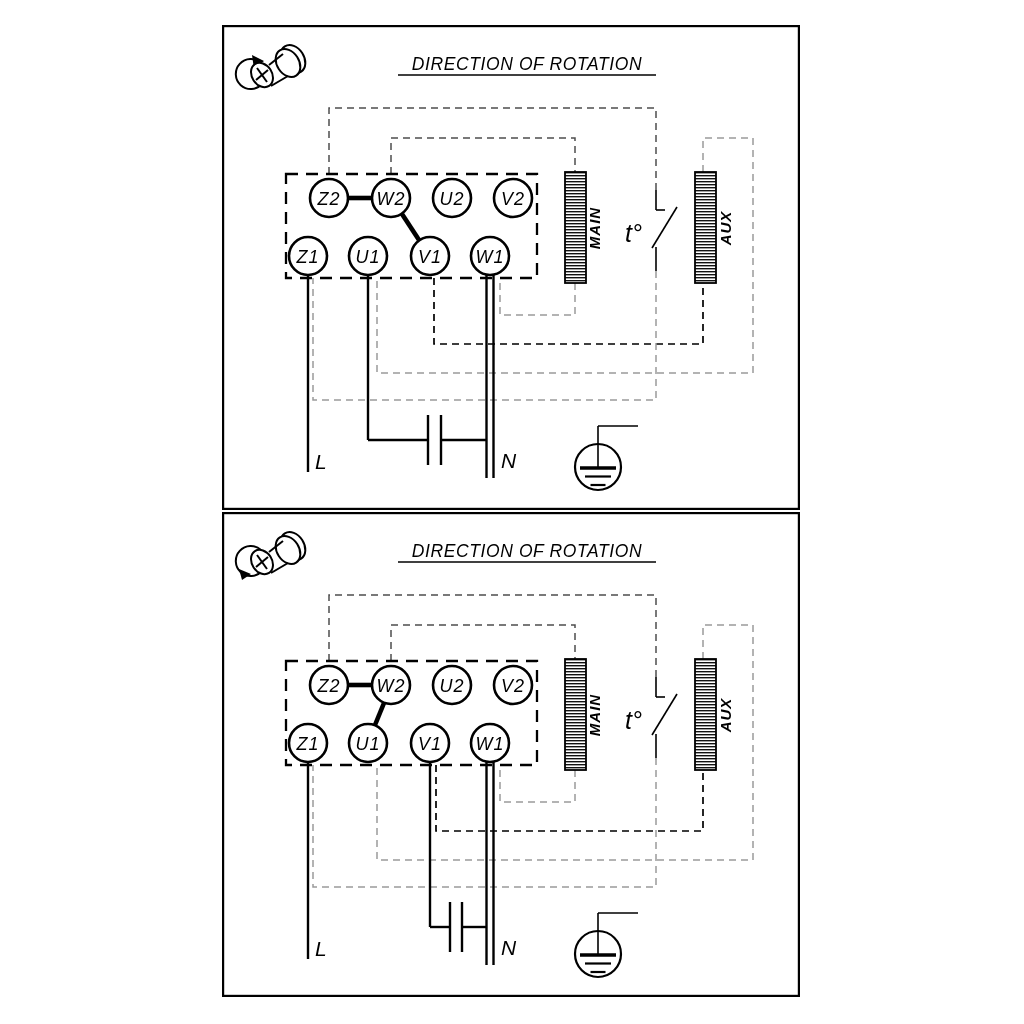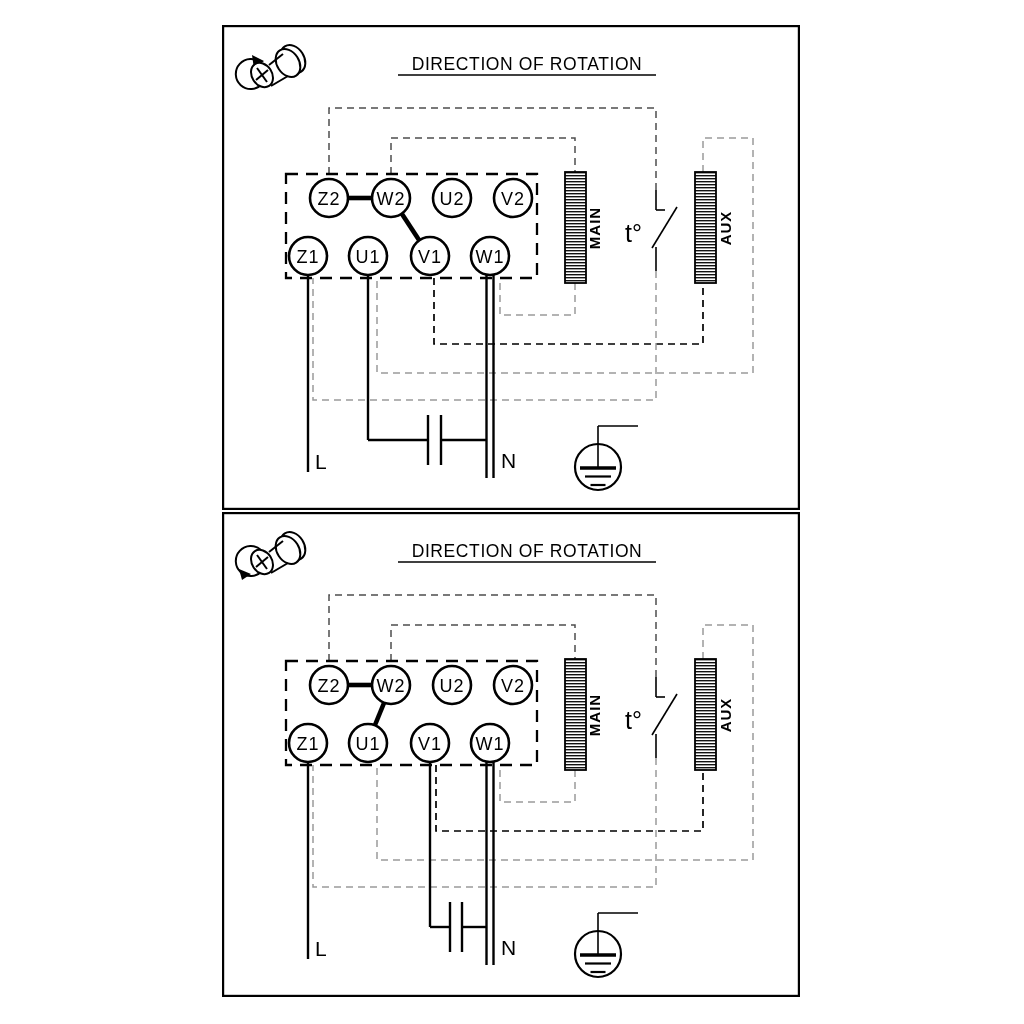--- a/index.html
+++ b/index.html
@@ -1,18 +1,18 @@
 <!DOCTYPE html>
 <html><head>
 <meta charset="utf-8">
 <style>
   html,body{margin:0;padding:0;background:#ffffff;}
   .stage{position:relative;width:1024px;height:1024px;background:#fff;overflow:hidden;
          font-family:"Liberation Sans",sans-serif;}
-  .panel{position:absolute;left:222px;width:586px;height:485px;}
+  .panel{position:absolute;left:222px;width:586px;height:485px;font-style:italic;}
   .panel-1{top:25px;}
   .panel-2{top:512px;}
   svg{display:block;}
   .frame{fill:none;stroke:#000;stroke-width:2.4;}
   .solid{stroke:#000;stroke-width:2.4;fill:none;}
   .thin{stroke-width:1.6;}
   .thick{stroke-width:4.6;}
   .dash-blk{stroke:#000;stroke-width:1.7;fill:none;stroke-dasharray:7 5;}
   .dash-drk{stroke:#4d4d4d;stroke-width:1.5;fill:none;stroke-dasharray:7 5;}
   .dash-gry{stroke:#9a9a9a;stroke-width:1.5;fill:none;stroke-dasharray:7 5;}

